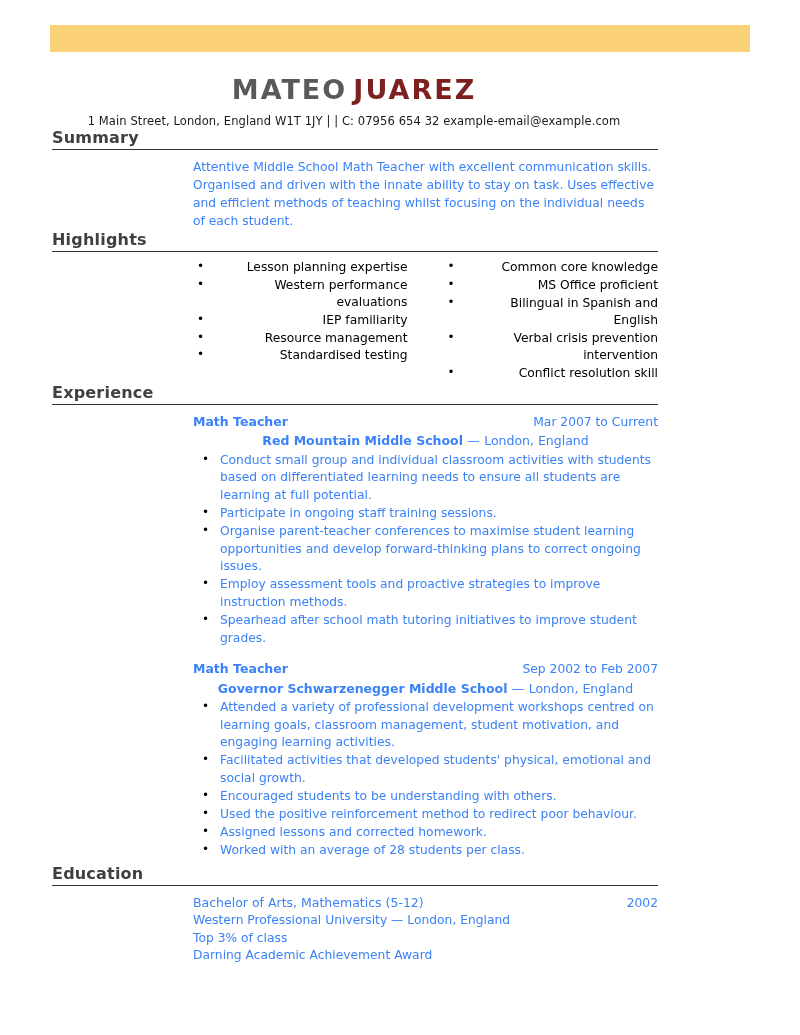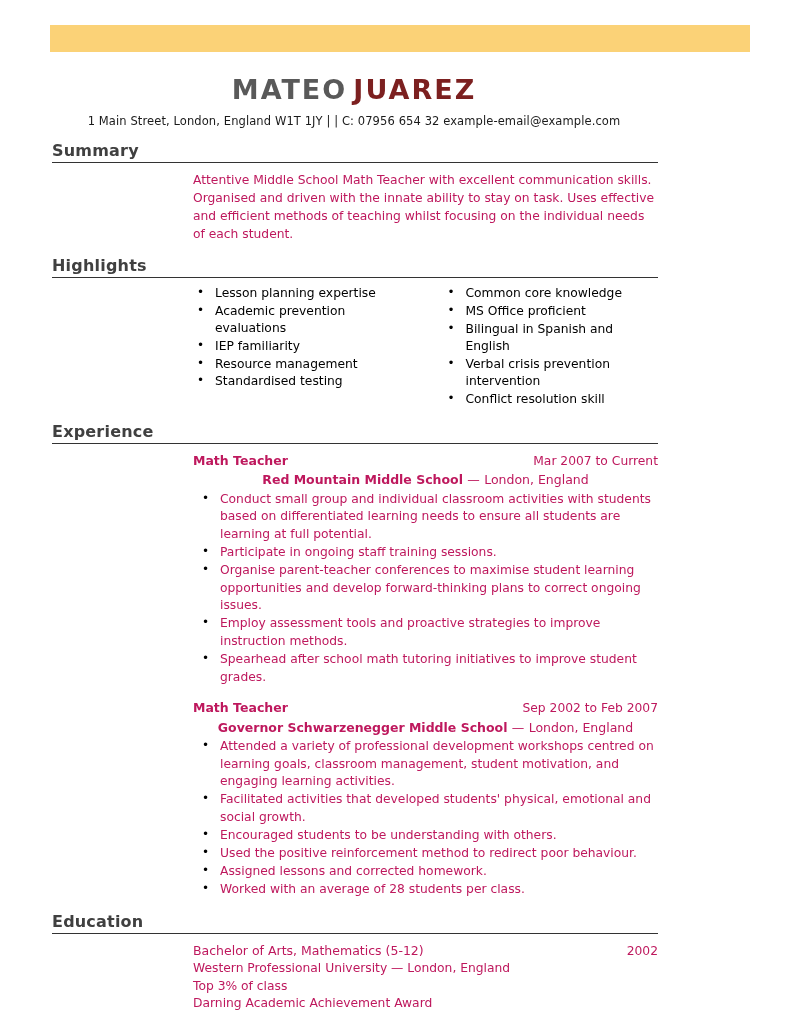--- a/index.html
+++ b/index.html
@@ -59,21 +59,20 @@
     text-align: center;
     font-size: 11.5px;
     color: #1a1a1a;
     margin-top: 9px;
     letter-spacing: 0.1px;
   }
 
   
   .section {
     position: relative;
-    margin-top: 13px;
   }
   .section-head {
     position: relative;
     height: 22px;
   }
   .section-title {
     position: absolute;
     left: 52px;
     top: 0;
     font-size: 16px;
@@ -87,38 +86,39 @@
     right: 50px;
     top: 21px;
     border-bottom: 1px solid #333333;
   }
   .section-body {
     margin-left: 193px;
     margin-right: 50px;
     padding-top: 8px;
     font-size: 12px;
     line-height: 17.5px;
-    color: #be185d;
+    color: #3b82f6;
   }
 
   .para {
     font-size: 12.3px;
     line-height: 18px;
   }
 
   
   .highlights-wrap {
     margin-left: 193px;
     margin-right: 50px;
     padding-top: 7px;
     display: flex;
     gap: 36px;
   }
   .hl-col {
     width: 265px;
+    text-align: right;
   }
   ul.bullets {
     list-style: none;
     margin: 0;
     padding: 0;
   }
   ul.bullets li {
     position: relative;
     padding-left: 22px;
     font-size: 12.3px;
@@ -224,21 +224,21 @@
 
     <div class="section">
       <div class="section-head">
         <div class="section-title">Highlights</div>
         <div class="section-rule"></div>
       </div>
       <div class="highlights-wrap">
         <div class="hl-col">
           <ul class="bullets">
             <li>Lesson planning expertise</li>
-            <li>Academic prevention evaluations</li>
+            <li>Western performance evaluations</li>
             <li>IEP familiarity</li>
             <li>Resource management</li>
             <li>Standardised testing</li>
           </ul>
         </div>
         <div class="hl-col">
           <ul class="bullets">
             <li>Common core knowledge</li>
             <li>MS Office proficient</li>
             <li>Bilingual in Spanish and English</li>

